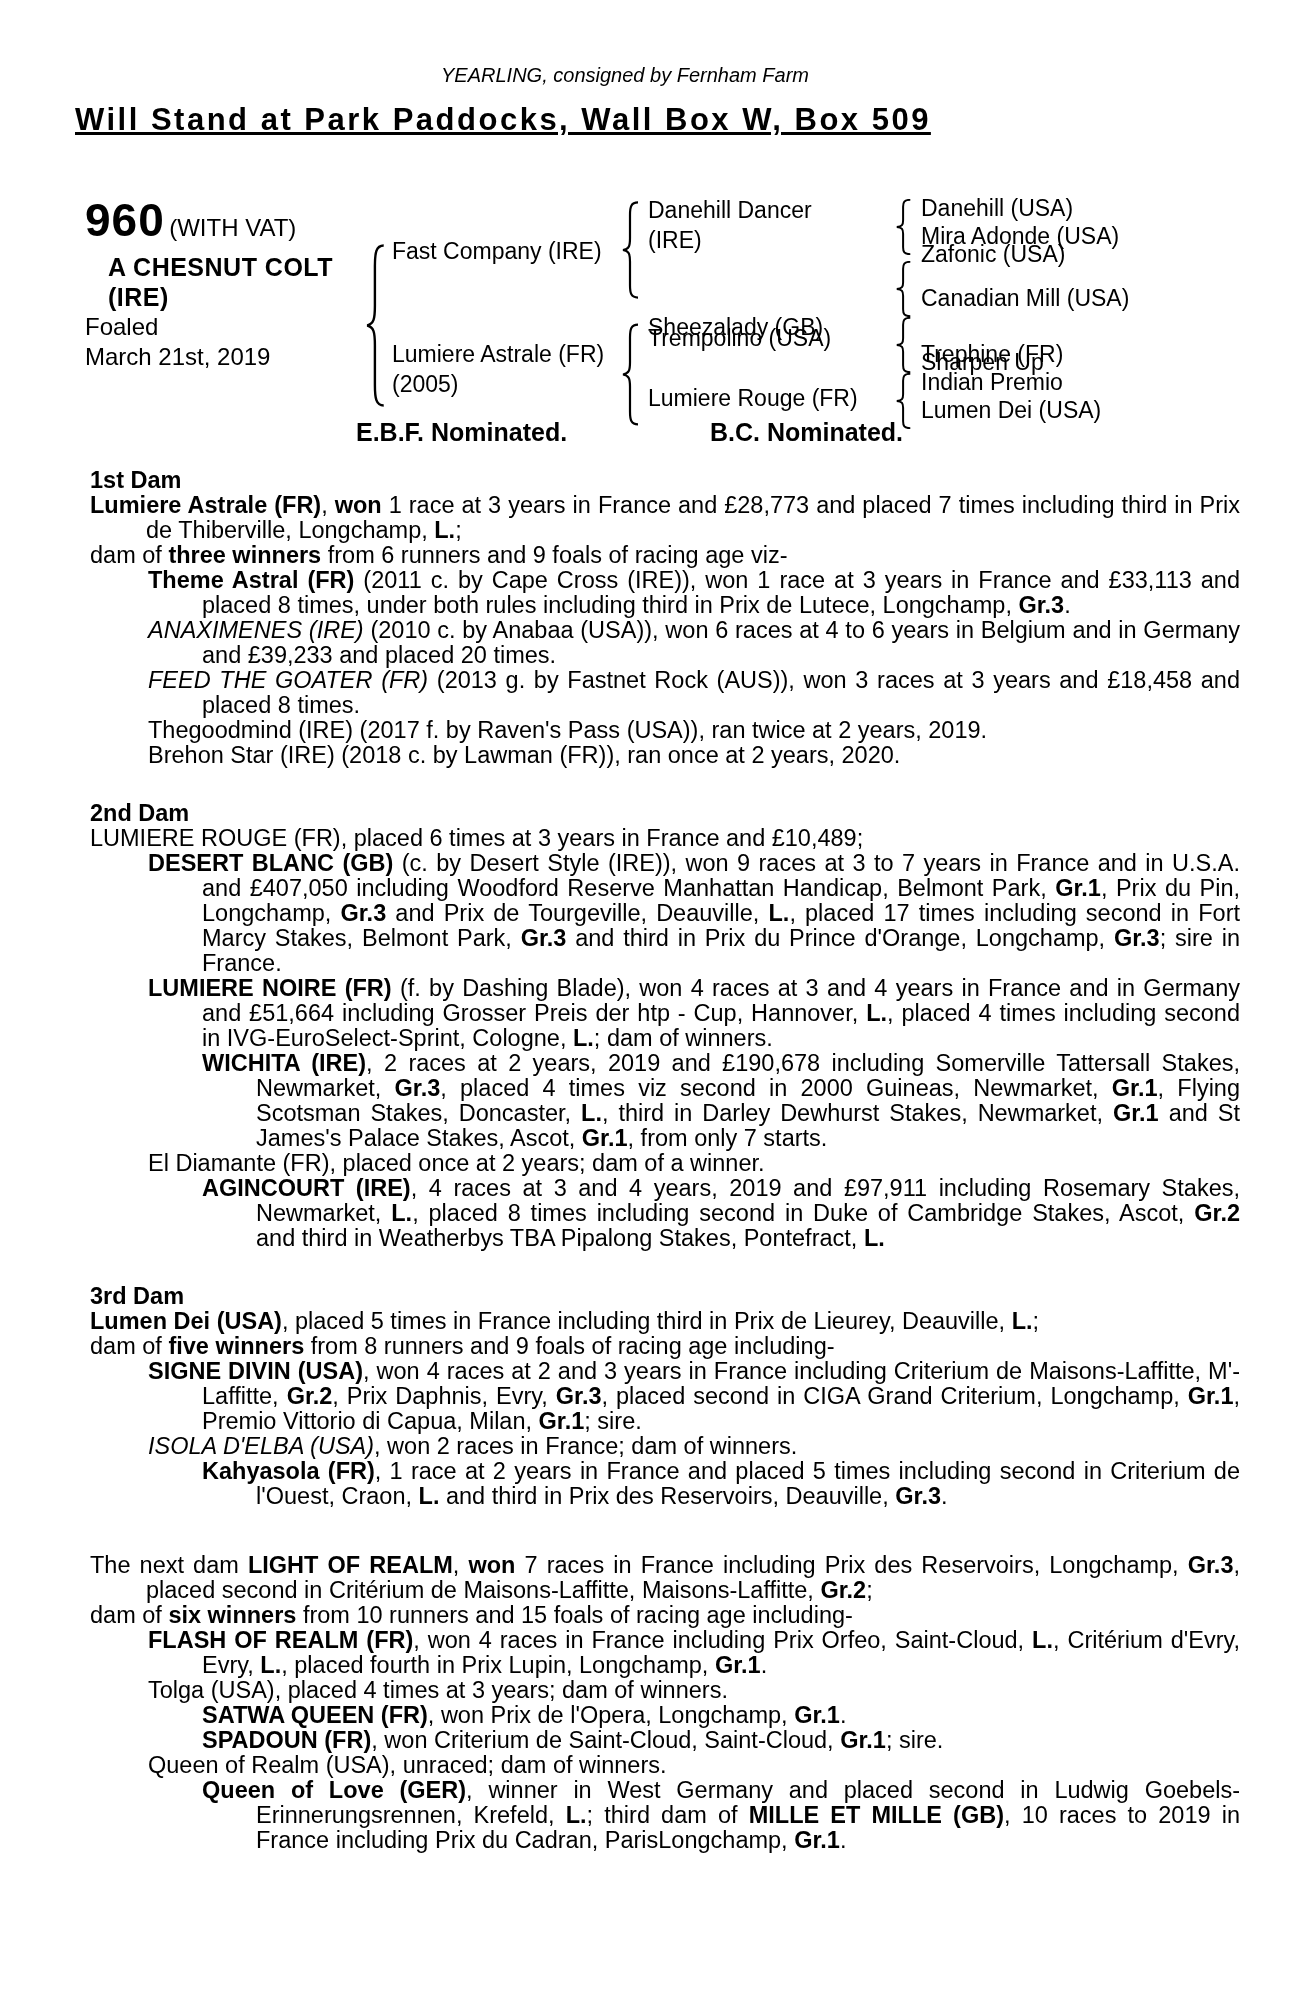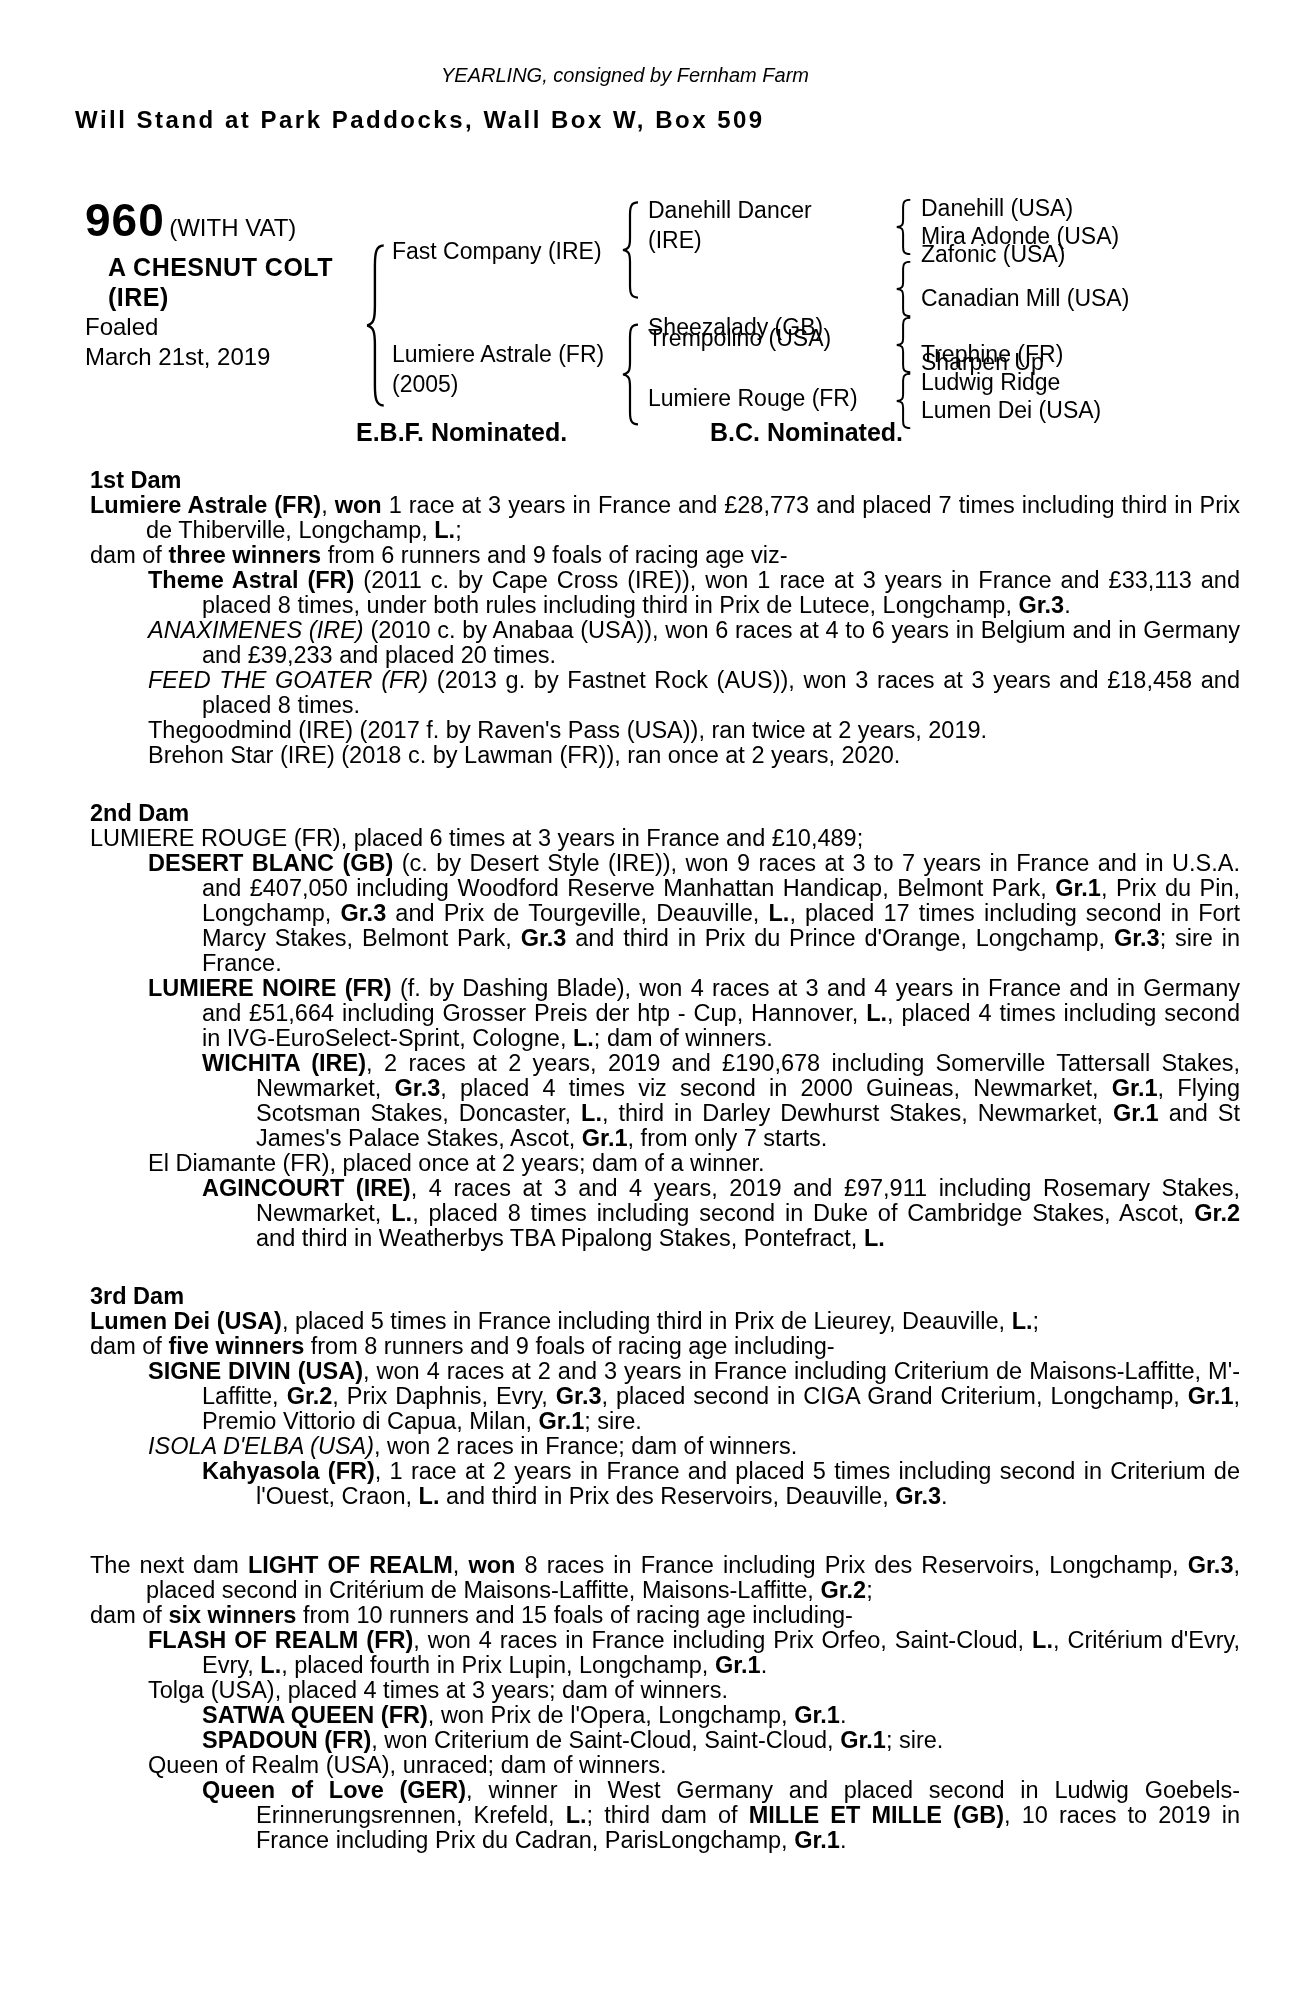--- a/index.html
+++ b/index.html
@@ -10,22 +10,22 @@
   }
   .b{font-weight:bold;}
   .i{font-style:italic;}
 
   
   .consignor{
     position:absolute;top:60px;left:0;width:1250px;text-align:center;
     font-style:italic;font-size:20px;line-height:30px;
   }
   .standline{
-    position:absolute;top:106px;left:75px;font-weight:bold;font-size:24px;
-    letter-spacing:2.5px;line-height:28px;
+    position:absolute;top:106px;left:75px;font-weight:bold;font-size:31px;
+    letter-spacing:2.5px;line-height:28px;text-decoration:underline;
   }
 
   
   .lotinfo{position:absolute;left:85px;top:196px;width:270px;}
   .lotnum{font-size:46px;font-weight:bold;line-height:48px;letter-spacing:1px;}
   .vat{font-size:24px;font-weight:normal;text-align:right;}
   .desc{font-size:25px;font-weight:bold;line-height:30px;letter-spacing:.5px;margin-left:23px;}
   .desc.first{margin-top:8px;}
   .foaled{font-size:24px;line-height:30px;}
 
@@ -135,21 +135,21 @@
     <svg viewBox="0 0 20 100" preserveAspectRatio="none" aria-hidden="true">
       <path d="M 17 1.5 C 10 1.5 9 6 9 14 L 9 38 C 9 46 8 49 2 50 C 8 51 9 54 9 62 L 9 86 C 9 94 10 98.5 17 98.5" fill="none" stroke="#000" stroke-width="2" vector-effect="non-scaling-stroke"></path>
     </svg>
   </div>
   <div class="nm g3n r1">Danehill (USA)</div>
   <div class="nm g3n r2">Mira Adonde (USA)</div>
   <div class="nm g3n r3">Zafonic (USA)</div>
   <div class="nm g3n r4">Canadian Mill (USA)</div>
   <div class="nm g3n r5">Sharpen Up</div>
   <div class="nm g3n r6">Trephine (FR)</div>
-  <div class="nm g3n r7">Ludwig Ridge</div>
+  <div class="nm g3n r7">Indian Premio</div>
   <div class="nm g3n r8">Lumen Dei (USA)</div>
 </div>
 
 <div class="nom nom-ebf">E.B.F. Nominated.</div>
 <div class="nom nom-bc">B.C. Nominated.</div>
 
 <div class="content" id="sections">
     <div class="section">
     <div class="heading">1st Dam</div>
   <div class="para lv0"><span class="b">Lumiere Astrale (FR)</span><span>, </span><span class="b">won</span><span> 1 race at 3 years in France and £28,773 and placed 7 times including third in Prix de Thiberville, Longchamp, </span><span class="b">L.</span><span>;</span></div>
@@ -172,21 +172,21 @@
     <div class="section">
     <div class="heading">3rd Dam</div>
   <div class="para lv0"><span class="b">Lumen Dei (USA)</span><span>, placed 5 times in France including third in Prix de Lieurey, Deauville, </span><span class="b">L.</span><span>;</span></div>
       <div class="para lv0"><span>dam of </span><span class="b">five winners</span><span> from 8 runners and 9 foals of racing age including-</span></div>
       <div class="para lv1"><span class="b">SIGNE DIVIN (USA)</span><span>, won 4 races at 2 and 3 years in France including Criterium de Maisons-Laffitte, M'-Laffitte, </span><span class="b">Gr.2</span><span>, Prix Daphnis, Evry, </span><span class="b">Gr.3</span><span>, placed second in CIGA Grand Criterium, Longchamp, </span><span class="b">Gr.1</span><span>, Premio Vittorio di Capua, Milan, </span><span class="b">Gr.1</span><span>; sire.</span></div>
       <div class="para lv1"><span class="i">ISOLA D'ELBA (USA)</span><span>, won 2 races in France; dam of winners.</span></div>
       <div class="para lv2"><span class="b">Kahyasola (FR)</span><span>, 1 race at 2 years in France and placed 5 times including second in Criterium de l'Ouest, Craon, </span><span class="b">L.</span><span> and third in Prix des Reservoirs, Deauville, </span><span class="b">Gr.3</span><span>.</span></div>
     </div>
     <div class="section last">
 
-  <div class="para lv0"><span>The next dam </span><span class="b">LIGHT OF REALM</span><span>, </span><span class="b">won</span><span> 8 races in France including Prix des Reservoirs, Longchamp, </span><span class="b">Gr.3</span><span>, placed second in Critérium de Maisons-Laffitte, Maisons-Laffitte, </span><span class="b">Gr.2</span><span>;</span></div>
+  <div class="para lv0"><span>The next dam </span><span class="b">LIGHT OF REALM</span><span>, </span><span class="b">won</span><span> 7 races in France including Prix des Reservoirs, Longchamp, </span><span class="b">Gr.3</span><span>, placed second in Critérium de Maisons-Laffitte, Maisons-Laffitte, </span><span class="b">Gr.2</span><span>;</span></div>
       <div class="para lv0"><span>dam of </span><span class="b">six winners</span><span> from 10 runners and 15 foals of racing age including-</span></div>
       <div class="para lv1"><span class="b">FLASH OF REALM (FR)</span><span>, won 4 races in France including Prix Orfeo, Saint-Cloud, </span><span class="b">L.</span><span>, Critérium d'Evry, Evry, </span><span class="b">L.</span><span>, placed fourth in Prix Lupin, Longchamp, </span><span class="b">Gr.1</span><span>.</span></div>
       <div class="para lv1"><span>Tolga (USA), placed 4 times at 3 years; dam of winners.</span></div>
       <div class="para lv2"><span class="b">SATWA QUEEN (FR)</span><span>, won Prix de l'Opera, Longchamp, </span><span class="b">Gr.1</span><span>.</span></div>
       <div class="para lv2"><span class="b">SPADOUN (FR)</span><span>, won Criterium de Saint-Cloud, Saint-Cloud, </span><span class="b">Gr.1</span><span>; sire.</span></div>
       <div class="para lv1"><span>Queen of Realm (USA), unraced; dam of winners.</span></div>
       <div class="para lv2"><span class="b">Queen of Love (GER)</span><span>, winner in West Germany and placed second in Ludwig Goebels-Erinnerungsrennen, Krefeld, </span><span class="b">L.</span><span>; third dam of </span><span class="b">MILLE ET MILLE (GB)</span><span>, 10 races to 2019 in France including Prix du Cadran, ParisLongchamp, </span><span class="b">Gr.1</span><span>.</span></div>
     </div>
   </div>
 

